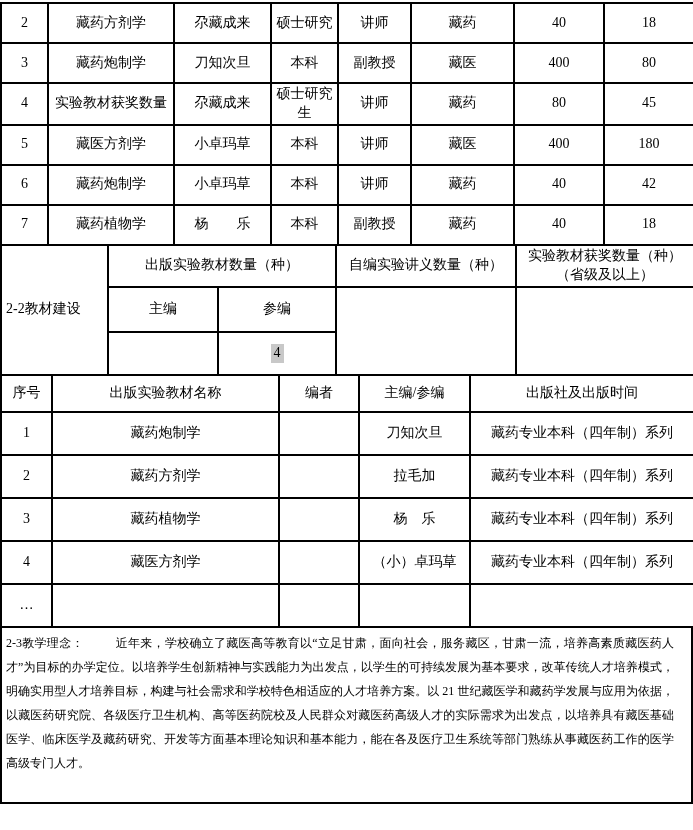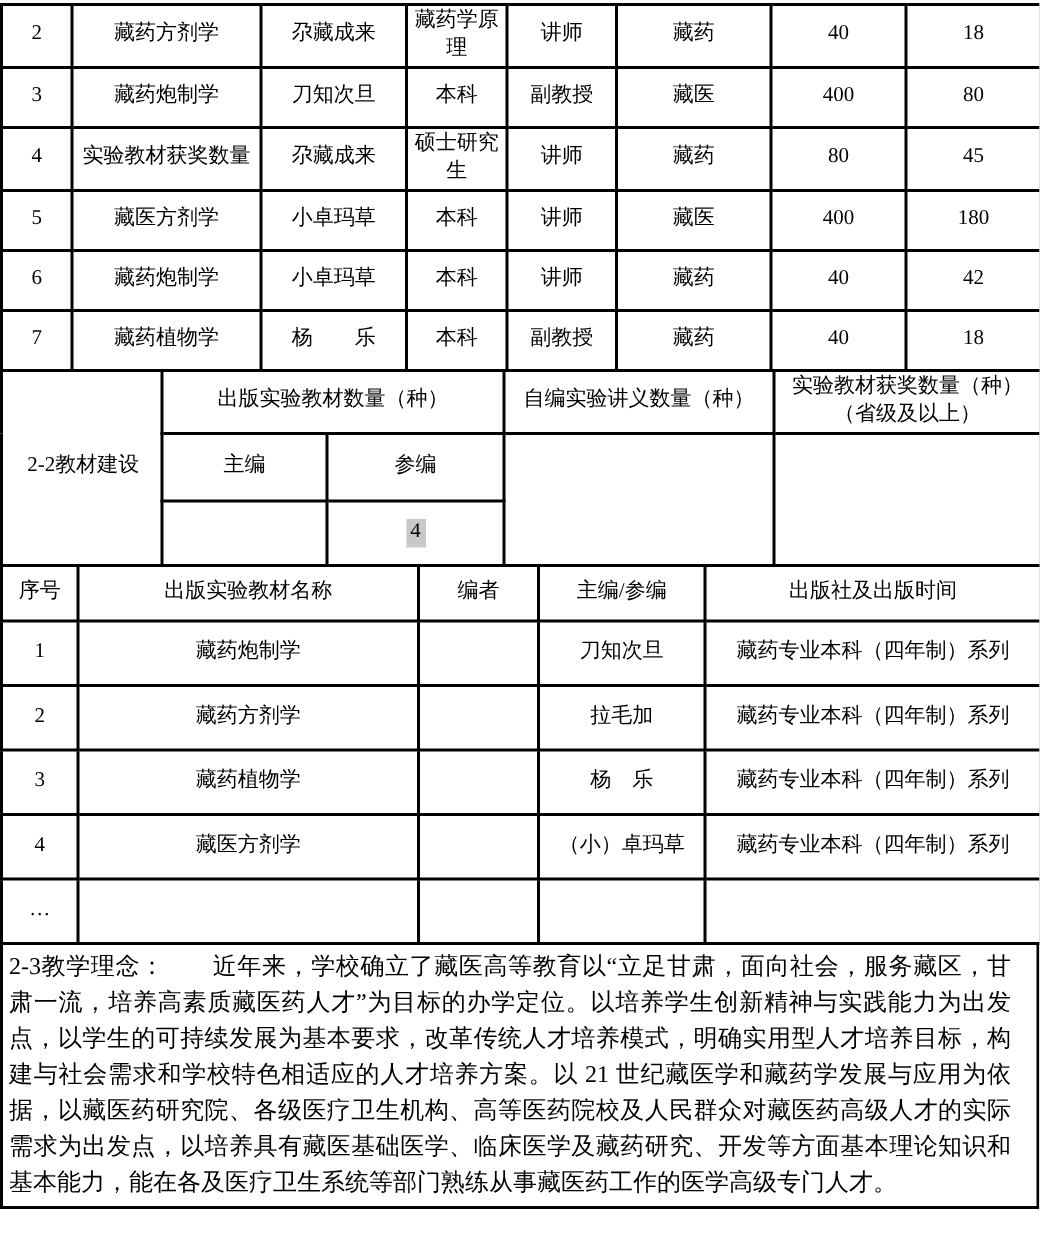--- a/index.html
+++ b/index.html
@@ -33,41 +33,41 @@
     overflow: hidden;
     word-break: break-all;
   }
   
   #course-table tr { height: 40px; }
   
   #stats-table tr.r1 { height: 42px; }
   #stats-table tr.r2 { height: 45px; margin-left: 16px; }
   #stats-table tr.r3 { height: 43px; }
   #stats-table td.section-label-cell {
-    text-align: center;
+    text-align: left;
     padding-left: 4px;
   }
   td.pre-wrap { white-space: pre-line; }
   .hl {
     background: #c8c8c8;
     padding: 0 3px;
     display: inline-block;
     min-width: 10px;
     min-height: 16px;
   }
   
   #published-table thead tr { height: 37px; }
   #published-table tbody tr { height: 43px; }
   
   #philosophy {
     border: 2px solid #000000;
     width: 693px;
     height: 178px;
     padding: 3px 17px 3px 4px;
-    font-size: 16px;
+    font-size: 12px;
     line-height: 24px;
     text-align: justify;
     overflow: hidden;
   }
   #philosophy .p-label { margin-right: 32px; }
 </style>
 </head>
 <body>
 
 <div id="page">
@@ -81,21 +81,21 @@
         <col style="width:73px">
         <col style="width:103px">
       <col style="width:90px">
         <col style="width:90px">
     </colgroup>
     <tbody id="course-tbody">
         <tr>
           <td>2</td>
           <td>藏药方剂学</td>
           <td>尕藏成来</td>
-          <td>藏药学原理</td>
+          <td>硕士研究</td>
           <td>讲师</td>
           <td>藏药</td>
           <td>40</td>
           <td>18</td>
         </tr>
         <tr>
           <td>3</td>
           <td>藏药炮制学</td>
           <td>刀知次旦</td>
           <td>本科</td>

